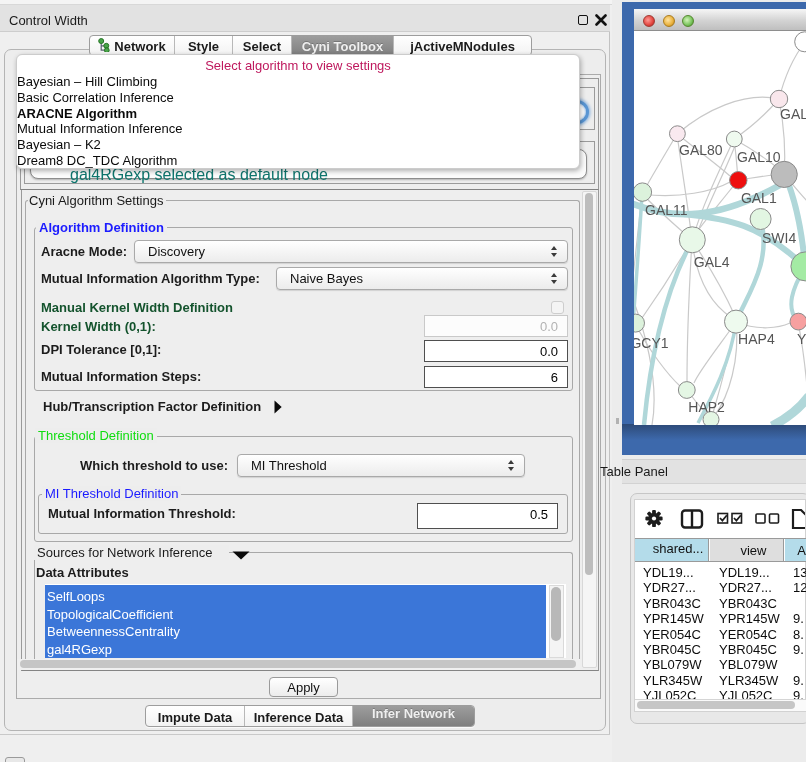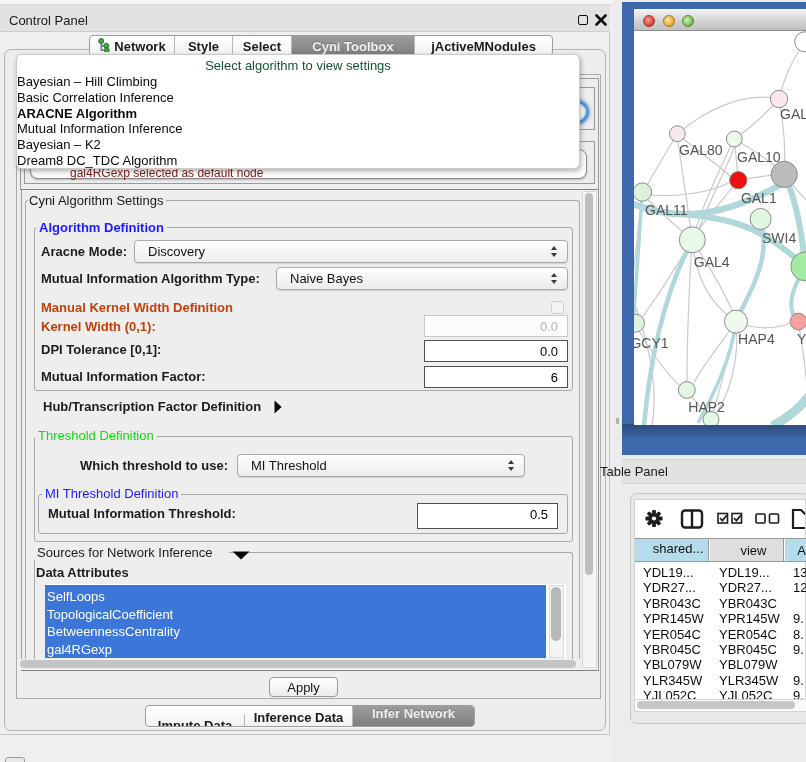--- a/index.html
+++ b/index.html
@@ -2,21 +2,21 @@
 <html><head>
 <meta charset="utf-8">
 <style>
 * { margin:0; padding:0; box-sizing:border-box; }
 html,body { width:806px; height:762px; overflow:hidden; background:#ececec;
   font-family:"Liberation Sans", sans-serif; }
 #stage { position:absolute; left:0; top:0; width:806px; height:762px; }
 .abs { position:absolute; }
 .grouptitle { position:absolute; background:#ededed; padding:0 3px; font-size:13px; }
 .boldlab { font-size:13px; font-weight:bold; color:#1c1c1c; }
-.graylab { font-size:13px; font-weight:bold; color:#c2410c; }
+.graylab { font-size:13px; font-weight:bold; color:#14532d; }
 .combo { position:absolute; border:1px solid #a9a9a9; border-radius:4px;
   background:linear-gradient(#ffffff, #f6f6f6 45%, #ececec);
   box-shadow:0 1px 1px rgba(0,0,0,0.12); }
 .combo .ctext { position:absolute; left:13px; top:3px; font-size:13px; color:#111; }
 .spin { position:absolute; right:9px; top:50%; width:7px; height:11px; margin-top:-5.5px; }
 .spin:before { content:""; position:absolute; left:0; top:0;
   border-left:3.5px solid transparent; border-right:3.5px solid transparent;
   border-bottom:4.5px solid #3a3a3a; }
 .spin:after { content:""; position:absolute; left:0; bottom:0;
   border-left:3.5px solid transparent; border-right:3.5px solid transparent;
@@ -33,59 +33,59 @@
   text-shadow:0 -1px 0 rgba(0,0,0,.2); }
 </style>
 </head>
 <body>
 <div id="stage">
 
   <div class="abs" style="left:0; top:0; width:612px; height:762px; background:#efefef;"></div>
   <div class="abs" style="left:0; top:0; width:612px; height:5px; background:#f4f4f4; border-bottom:1px solid #d8d8d8;"></div>
 
   <div class="abs" style="left:0; top:5px; width:610px; height:27px; background:#e2e2e2; border-bottom:1px solid #cdcdcd;"></div>
-  <div class="abs" style="left:9px; top:12.5px; font-size:13px; color:#1a1a1a;">Control Panel</div>
+  <div class="abs" style="left:9px; top:12.5px; font-size:13px; color:#1a1a1a;">Control Width</div>
   <div class="abs" style="left:578px; top:15px; width:10px; height:10px; border:1.5px solid #111; border-radius:2px;"></div>
   <svg class="abs" style="left:595px; top:14px;" width="12" height="12" viewBox="0 0 12 12">
     <path d="M1.5 1.5 L10.5 10.5 M10.5 1.5 L1.5 10.5" stroke="#111" stroke-width="2.6" stroke-linecap="round"></path>
   </svg>
 
   <div class="abs" style="left:609px; top:32px; width:1px; height:702px; background:#c2c2c2;"></div>
 
   <div class="abs" style="left:4px; top:49px; width:602px; height:682px; background:#ededed; border:1px solid #b4b4b4; border-radius:7px;"></div>
 
   <div class="seg" style="left:89px; top:35px; height:21px;">
     <div class="s" style="width:85px; padding-left:16px; position:relative;">
       <svg style="position:absolute; left:8px; top:2px;" width="13" height="14" viewBox="0 0 13 14">
         <path d="M3.2 5 L3.2 12.2 L6.5 12.2 M3.2 7.8 L6 7.8" stroke="#5a6070" stroke-width="1.2" fill="none"></path>
         <circle cx="3.2" cy="3" r="2.5" fill="#4aa54a" stroke="#1e6e1e" stroke-width="0.9"></circle>
         <circle cx="8.3" cy="7.8" r="2.5" fill="#4aa54a" stroke="#1e6e1e" stroke-width="0.9"></circle>
         <circle cx="8.8" cy="12.2" r="2.4" fill="#4aa54a" stroke="#1e6e1e" stroke-width="0.9"></circle>
       </svg>
       Network</div>
     <div class="s" style="width:58px;">Style</div>
     <div class="s" style="width:59px;">Select</div>
-    <div class="s sel" style="width:123px;">Cyni Toolbox</div>
+    <div class="s sel" style="width:102px;">Cyni Toolbox</div>
     <div class="s" style="width:137px;">jActiveMNodules</div>
   </div>
 
   <div class="abs" style="left:16px; top:74px; width:585px; height:625px; background:#eeeeee; border:1px solid #ababab;"></div>
   <div class="abs" style="left:20.5px; top:190px; width:578px; height:480.5px; border:1px solid #9a9a9a; border-top:none; border-bottom-color:#848484;"></div>
 
   <div class="abs" style="left:20px; top:78px; width:579px; height:112px; background:#ededed; border:1px solid #999; border-bottom-color:#828282;"></div>
   <div class="abs" style="left:24px; top:87px; width:571px; height:43px; border:1px solid #9a9a9a;"></div>
   <div class="abs" style="left:24px; top:141px; width:571px; height:43px; border:1px solid #9a9a9a;"></div>
 
   <div class="abs" style="left:32px; top:100px; width:557px; height:24px; border:3px solid #5995d3; border-radius:12px; background:#fff; box-shadow:0 0 3px 1.5px rgba(90,150,215,.6), inset 0 0 2px 1px rgba(90,150,215,.5);"></div>
 
   <div class="abs" style="left:30px; top:149px; width:557px; height:30px; background:#fbfbfb; border:1.5px solid #8d8d8d; border-radius:8px; box-shadow:0 1px 2px rgba(0,0,0,.25);"></div>
-  <div class="abs" style="left:70px; top:166px; font-size:12px; color:#7f1d1d;">gal4RGexp selected as default node</div>
+  <div class="abs" style="left:70px; top:166px; font-size:16px; color:#0f766e;">gal4RGexp selected as default node</div>
 
   <div class="abs" style="left:16px; top:54px; width:564px; height:115px; background:#fff; border:1px solid #cccccc; border-radius:6px; box-shadow:1px 2px 5px rgba(0,0,0,0.3);"></div>
-  <div class="abs" style="left:16px; top:58px; width:564px; text-align:center; font-size:13px; color:#14532d;">Select algorithm to view settings</div>
+  <div class="abs" style="left:16px; top:58px; width:564px; text-align:center; font-size:13px; color:#be185d;">Select algorithm to view settings</div>
   <div class="abs" style="left:17px; top:74px; font-size:13px; color:#0a0a0a; line-height:15.8px;">
     Bayesian – Hill Climbing<br>
     Basic Correlation Inference<br>
     <b>ARACNE Algorithm</b><br>
     Mutual Information Inference<br>
     Bayesian – K2<br>
     Dream8 DC_TDC Algorithm
   </div>
 
   <div class="abs" style="left:581.5px; top:191px; width:15.5px; height:477px; background:#f5f5f5; border:1px solid #d8d8d8; border-radius:2px;"></div>
@@ -111,21 +111,21 @@
 
   <div class="abs graylab" style="left:41px; top:300px;">Manual Kernel Width Definition</div>
   <div class="abs" style="left:551px; top:301px; width:13px; height:13px; background:#f4f4f4; border:1px solid #cdcdcd; border-radius:3px;"></div>
 
   <div class="abs graylab" style="left:41px; top:319px;">Kernel Width (0,1):</div>
   <div class="tfield" style="left:424px; top:315px; width:144px; height:22px; border-color:#c9c9c9; background:#fcfcfc; color:#b3b3b3;">0.0</div>
 
   <div class="abs boldlab" style="left:41px; top:342px;">DPI Tolerance [0,1]:</div>
   <div class="tfield" style="left:424px; top:340px; width:144px; height:22px;">0.0</div>
 
-  <div class="abs boldlab" style="left:41px; top:369px;">Mutual Information Factor:</div>
+  <div class="abs boldlab" style="left:41px; top:369px;">Mutual Information Steps:</div>
   <div class="tfield" style="left:424px; top:366px; width:144px; height:22px;">6</div>
 
   <div class="abs boldlab" style="left:43px; top:399px;">Hub/Transcription Factor Definition</div>
   <svg class="abs" style="left:274px; top:399.5px;" width="8" height="14" viewBox="0 0 8 14">
     <path d="M0.5 0.5 L7.7 7 L0.5 13.5 Z" fill="#0a0a0a"></path>
   </svg>
 
   <div class="abs" style="left:33.5px; top:435.5px; width:539.5px; height:106px; border:1px solid #a8a8a8; border-radius:3px;"></div>
   <div class="grouptitle" style="left:35px; top:428px; color:#10dd10;">Threshold Definition</div>
 
@@ -154,21 +154,21 @@
 
   <div class="abs" style="left:549px; top:585px; width:15px; height:73px; background:#f4f4f4; border:1px solid #dadada;"></div>
   <div class="abs" style="left:551px; top:587px; width:10px; height:54px; background:#b8b8b8; border-radius:6px;"></div>
 
   <div class="abs" style="left:17px; top:658.5px; width:563px; height:11px; background:#f0f0f0;"></div>
   <div class="abs" style="left:20px; top:660px; width:556px; height:8px; background:#c5c5c5; border-radius:4px;"></div>
 
   <div class="abs" style="left:269px; top:677px; width:69px; height:20px; background:linear-gradient(#ffffff,#ececec); border:1px solid #9a9a9a; border-radius:4px; text-align:center; font-size:13px; color:#111; padding-top:1.5px;">Apply</div>
 
   <div class="seg" style="left:145px; top:705px; height:22px;">
-    <div class="s" style="width:99px; padding-top:4px;margin-top:8px;">Impute Data</div>
+    <div class="s" style="width:99px; padding-top:4px;">Impute Data</div>
     <div class="s" style="width:108px; padding-top:4px;">Inference Data</div>
     <div class="s sel" style="width:121px; padding-top:0;">Infer Network</div>
   </div>
   <div class="abs" style="left:0; top:734px; width:610px; height:1px; background:#c9c9c9;"></div>
 
   <div class="abs" style="left:5px; top:757px; width:20px; height:10px; background:#e8e8e8; border:1px solid #9a9a9a; border-radius:3px 3px 0 0;"></div>
 
   <div class="abs" style="left:616px; top:418px; width:3px; height:6px; background:#b2b2b2;"></div>
 
   <div class="abs" style="left:622px; top:2px; width:184px; height:453px; background:#3d69ac;"></div>

